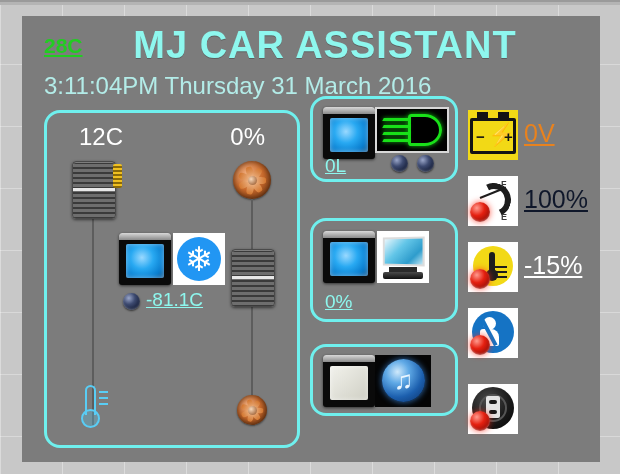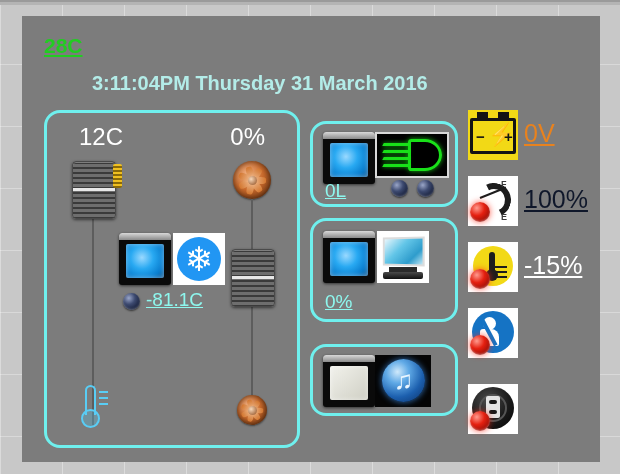--- a/index.html
+++ b/index.html
@@ -72,24 +72,23 @@
     font-size: 38px;
     font-weight: bold;
     color: #8ef7ee;
     letter-spacing: 1px;
     text-shadow: 0 1px 0 rgba(0,0,0,0.25);
   }
   .clock-line {
     position: absolute;
     left: 22px;
     top: 56px;
-    font-size: 20px;
-    font-weight: bold;
+    font-size: 24px;
+    font-weight: normal;
     color: #b3ece8;
-    margin-left: 48px;
   }
 
   
   .panel {
     position: absolute;
     box-sizing: border-box;
     border: 3px solid #6ff0ee;
     border-radius: 16px;
     background: transparent;
   }
@@ -276,21 +275,21 @@
 
   .readout {
     position: absolute;
     font-size: 19px;
     font-weight: normal;
     color: #8ef7ee;
     text-decoration: underline;
   }
 
   
-  #headlight-panel { left: 288px; top: 105px;  width: 148px; height: 86px; }
+  #headlight-panel { left: 288px; top: 80px;  width: 148px; height: 86px; }
   #screen-panel    { left: 288px; top: 202px; width: 148px; height: 104px; }
   #music-panel     { left: 288px; top: 328px; width: 148px; height: 72px; }
 
   .mini-readout {
     position: absolute;
     font-size: 19px;
     color: #8ef7ee;
     text-decoration: underline;
   }
 
@@ -562,20 +561,21 @@
   }
 </style>
 </head>
 <body>
 
 <div id="desktop">
   <div id="app">
 
     <div id="header">
       <div class="temp-badge">28C</div>
+      <div class="app-title">MJ CAR ASSISTANT</div>
       <div class="clock-line">3:11:04PM Thursday 31 March 2016</div>
     </div>
 
     <div class="panel" id="climate-panel">
 
       <div class="climate-label" id="temp-value-label">12C</div>
       <div class="climate-label" id="fan-value-label">0%</div>
 
       <div class="slider-rail" style="left:45px; top:100px; height:212px;"></div>
       <div class="slider-thumb" style="left:25px; top:48px;">

